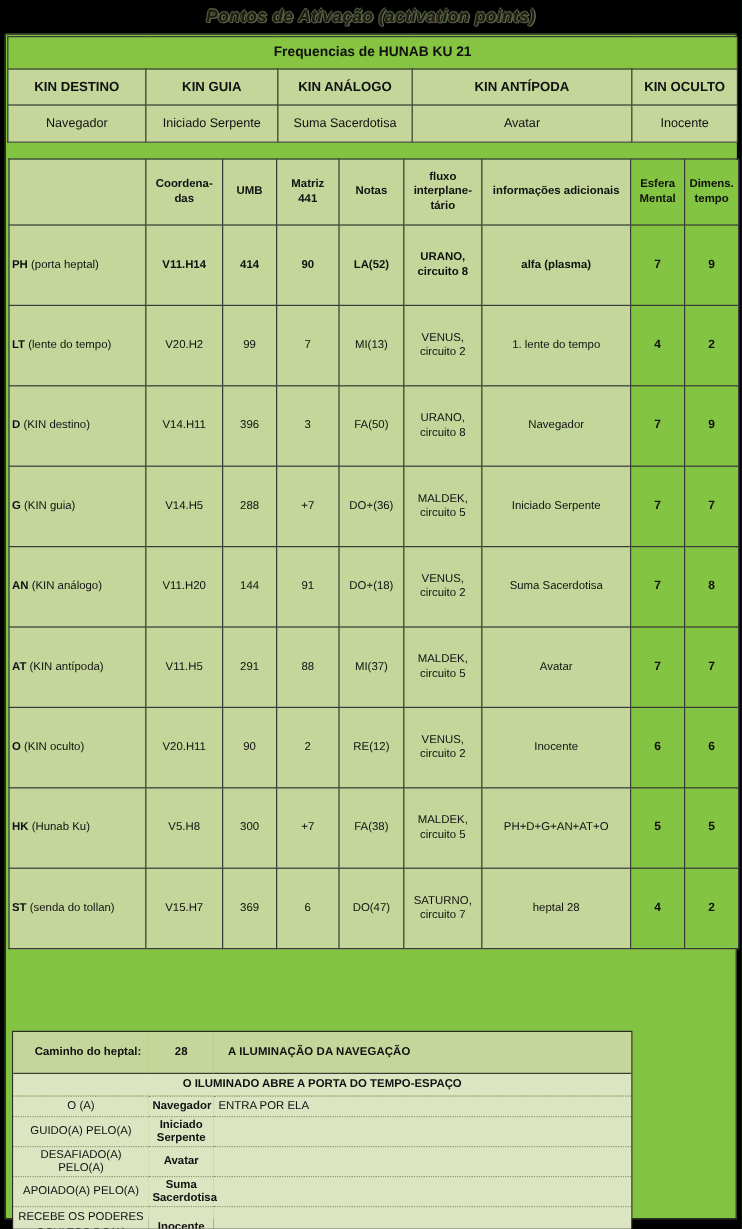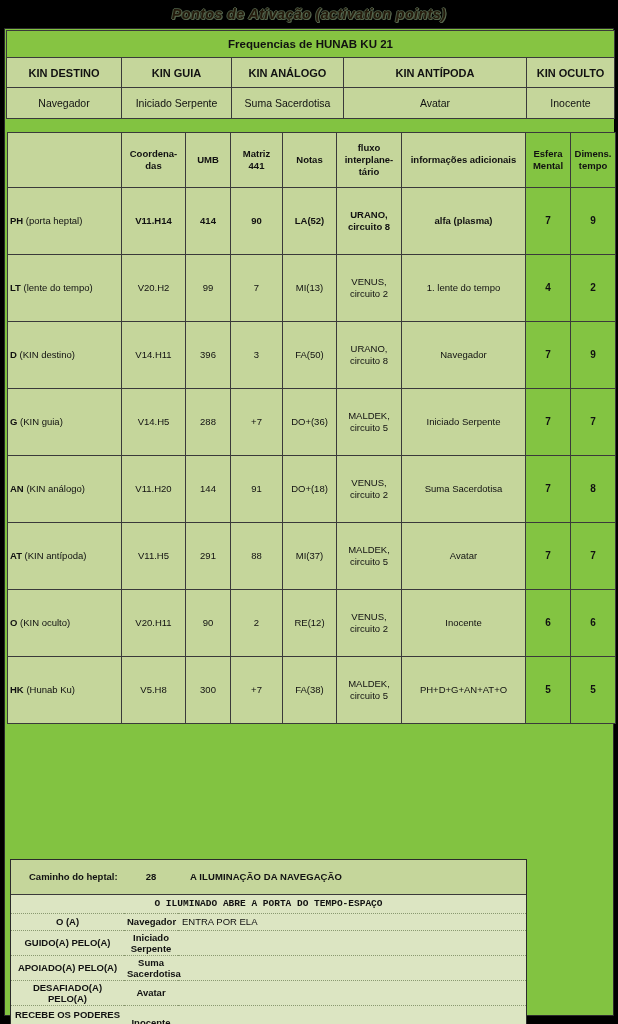--- a/index.html
+++ b/index.html
@@ -178,24 +178,23 @@
     font-weight: bold;
     font-size: 10px;
     letter-spacing: 0.1px;
   }
   .illum-row td {
     height: 19px;
     text-align: center !important;
     font-weight: bold;
     font-size: 10.5px;
     border-bottom: 1px dotted #8a9970 !important;
-    font-family: Liberation Mono, monospace;
   }
   .rel-row td { height: 17px; border-bottom: 1px dotted #8a9970 !important; }
-  .rel-row td.rel-label { text-align: center !important; font-weight: bold; font-size: 9.5px; margin-left: 20px; }
+  .rel-row td.rel-label { text-align: center !important; font-weight: normal; font-size: 9.5px; margin-left: 20px; }
   .rel-row td.rel-value { text-align: center !important; font-weight: bold; font-size: 10px; }
   .rel-row td.rel-extra { text-align: left !important; font-weight: normal; font-size: 9.5px; padding-left: 4px !important; }
   .rel-row.last td { border-bottom: none !important; height: 34px; }
   .rel-label-2 { line-height: 1.35; }
 </style>
 </head>
 <body>
 
 <div id="page">
 
@@ -362,20 +361,31 @@
               <td class="rowlabel"><b>HK</b> <span>(Hunab Ku)</span></td>
               <td>V5.H8</td>
               <td>300</td>
               <td>+7</td>
               <td>FA(38)</td>
               <td><span>MALDEK,</span><br><span>circuito 5</span></td>
               <td class="info">PH+D+G+AN+AT+O</td>
               <td class="accent-cell">5</td>
               <td class="accent-cell">5</td>
             </tr>
+            <tr>
+              <td class="rowlabel"><b>ST</b> <span>(senda do tollan)</span></td>
+              <td>V15.H7</td>
+              <td>369</td>
+              <td>6</td>
+              <td>DO(47)</td>
+              <td><span>SATURNO,</span><br><span>circuito 7</span></td>
+              <td class="info">heptal 28</td>
+              <td class="accent-cell">4</td>
+              <td class="accent-cell">2</td>
+            </tr>
           </tbody>
       </table>
     </div>
 
     <div id="bottom-wrap">
       <table id="bottom-table">
         <colgroup>
           <col style="width:113px">
             <col style="width:54px">
             <col style="width:348px">
@@ -395,27 +405,27 @@
               <td class="rel-label">O (A)</td>
               <td class="rel-value">Navegador</td>
               <td class="rel-extra">ENTRA POR ELA</td>
             </tr>
             <tr class="rel-row">
               <td class="rel-label">GUIDO(A) PELO(A)</td>
               <td class="rel-value">Iniciado Serpente</td>
               <td class="rel-extra"></td>
             </tr>
             <tr class="rel-row">
+              <td class="rel-label">DESAFIADO(A) PELO(A)</td>
+              <td class="rel-value">Avatar</td>
+              <td class="rel-extra"></td>
+            </tr>
+            <tr class="rel-row">
               <td class="rel-label">APOIADO(A) PELO(A)</td>
               <td class="rel-value">Suma Sacerdotisa</td>
-              <td class="rel-extra"></td>
-            </tr>
-            <tr class="rel-row">
-              <td class="rel-label">DESAFIADO(A) PELO(A)</td>
-              <td class="rel-value">Avatar</td>
               <td class="rel-extra"></td>
             </tr>
             <tr class="rel-row last">
               <td class="rel-label rel-label-2"><span>RECEBE OS PODERES</span><br><span>OCULTOS DO(A)</span></td>
               <td class="rel-value">Inocente</td>
               <td class="rel-extra"></td>
             </tr>
           </tbody>
       </table>
     </div>

